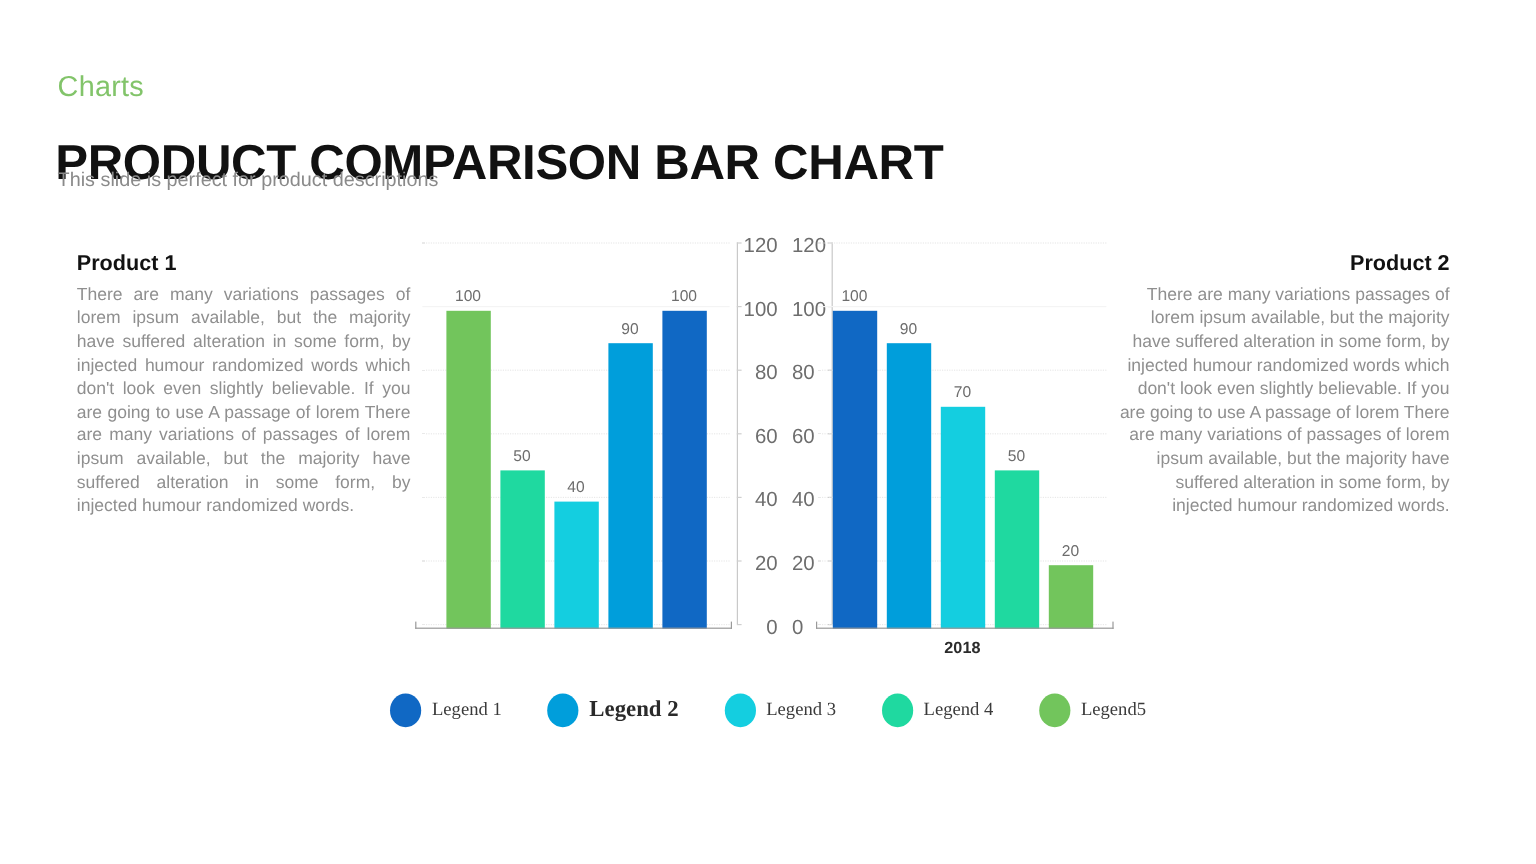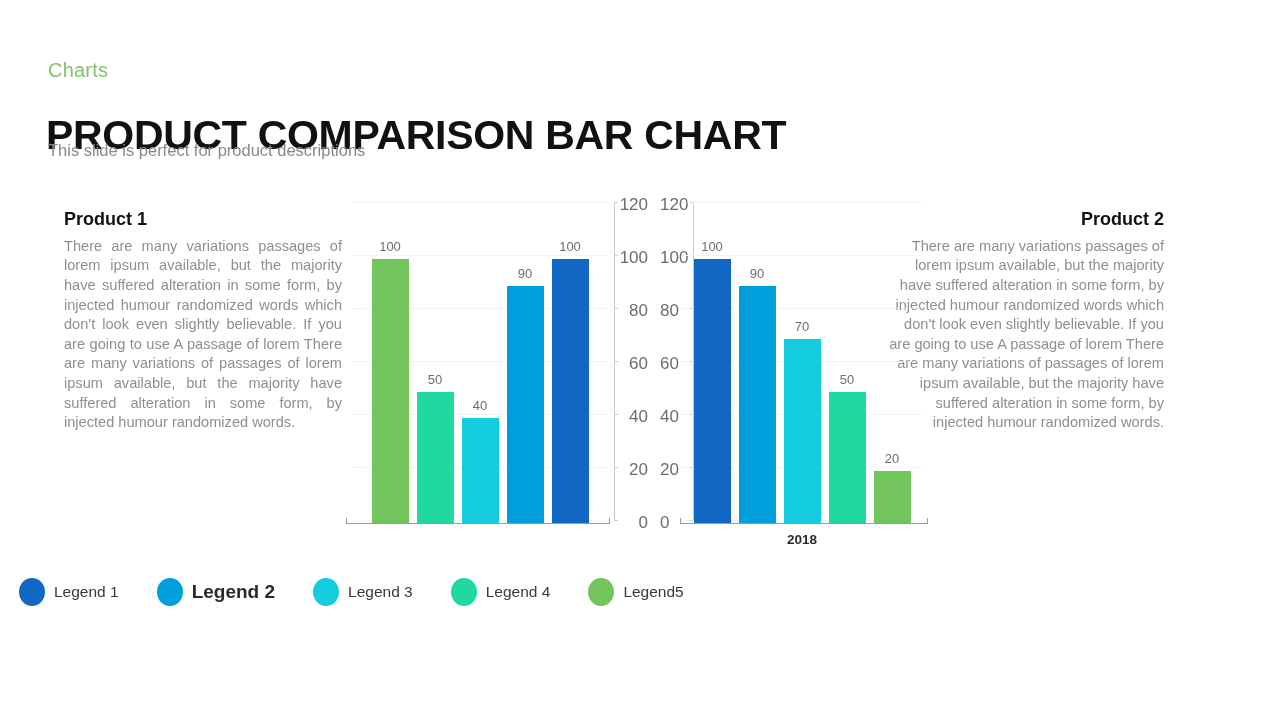--- a/index.html
+++ b/index.html
@@ -14,21 +14,21 @@
     overflow: hidden;
     font-family: "Liberation Sans", sans-serif;
     -webkit-font-smoothing: antialiased;
   }
 
   
   .eyebrow {
     position: absolute;
     left: 48px;
     top: 59px;
-    font-size: 20px;
+    font-size: 24px;
     color: #82c46a;
     letter-spacing: 0.2px;
     white-space: nowrap;
   }
   .main-title {
     position: absolute;
     left: 46px;
     top: 85px;
     font-size: 41px;
     font-weight: bold;
@@ -45,21 +45,21 @@
     white-space: nowrap;
   }
 
   
   .side-block {
     position: absolute;
     top: 210px;
     width: 278px;
   }
   .side-left  { left: 64px;  text-align: justify; }
-  .side-right { left: 886px; text-align: right; }
+  .side-right { left: 930px; text-align: right; }
 
   .side-heading {
     font-size: 18px;
     font-weight: bold;
     color: #121212;
     margin: 0 0 7px 0;
     line-height: 1.1;
   }
   .side-left .side-heading  { text-align: left; }
   .side-right .side-heading { text-align: right; }
@@ -206,21 +206,23 @@
   .yaxis-left-chart .ytick-mark  { left: 0; }
   .yaxis-right-chart .ytick-mark { right: 0; }
 
   
   .legend {
     position: absolute;
     left: 0;
     top: 578px;
     width: 1280px;
     display: flex;
+    justify-content: center;
     align-items: center;
+    font-family: Liberation Serif, serif;
   }
   .legend-item {
     display: flex;
     align-items: center;
     margin: 0 19px;
   }
   .legend-dot {
     width: 26px;
     height: 28px;
     border-radius: 50%;

